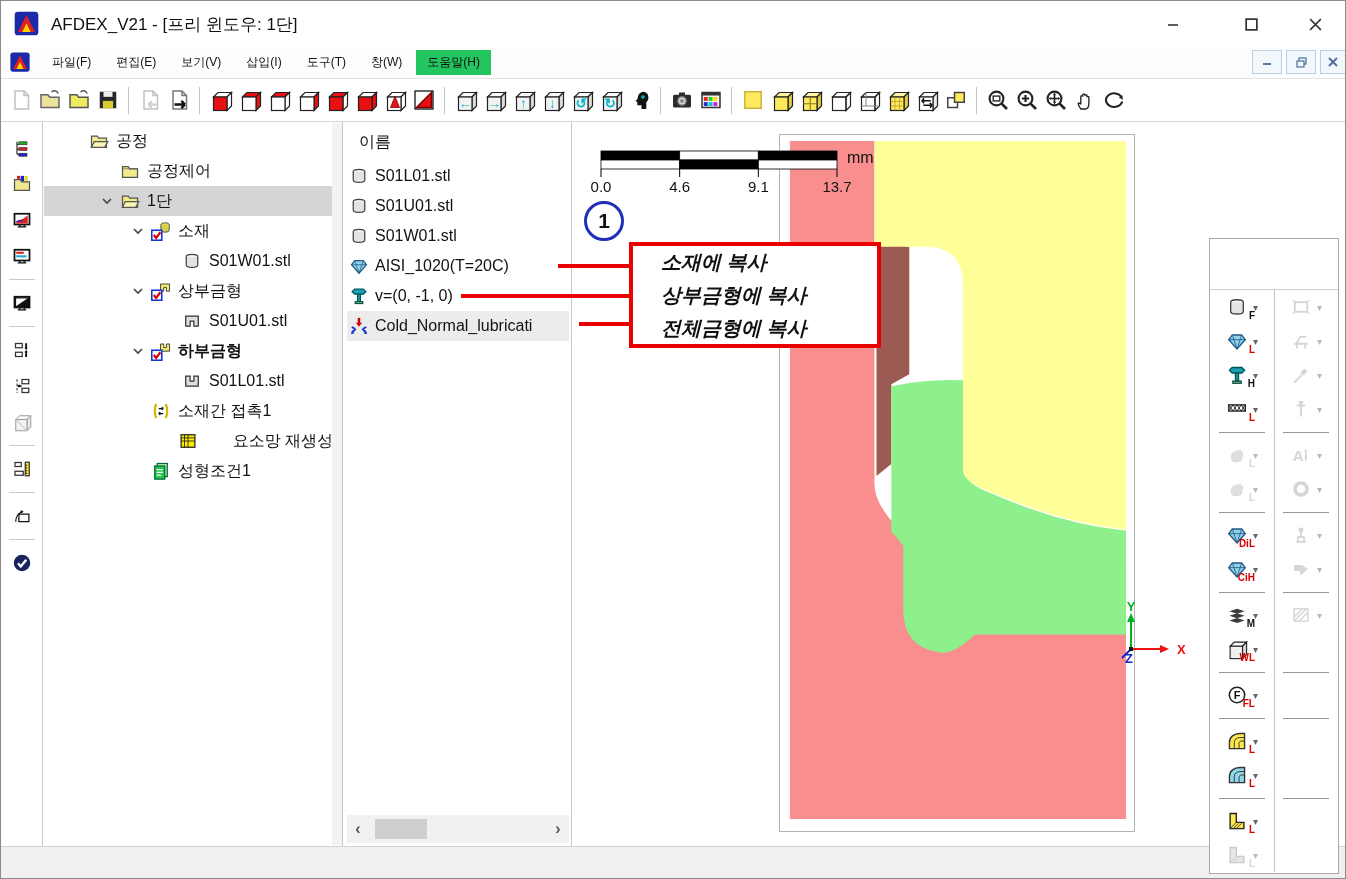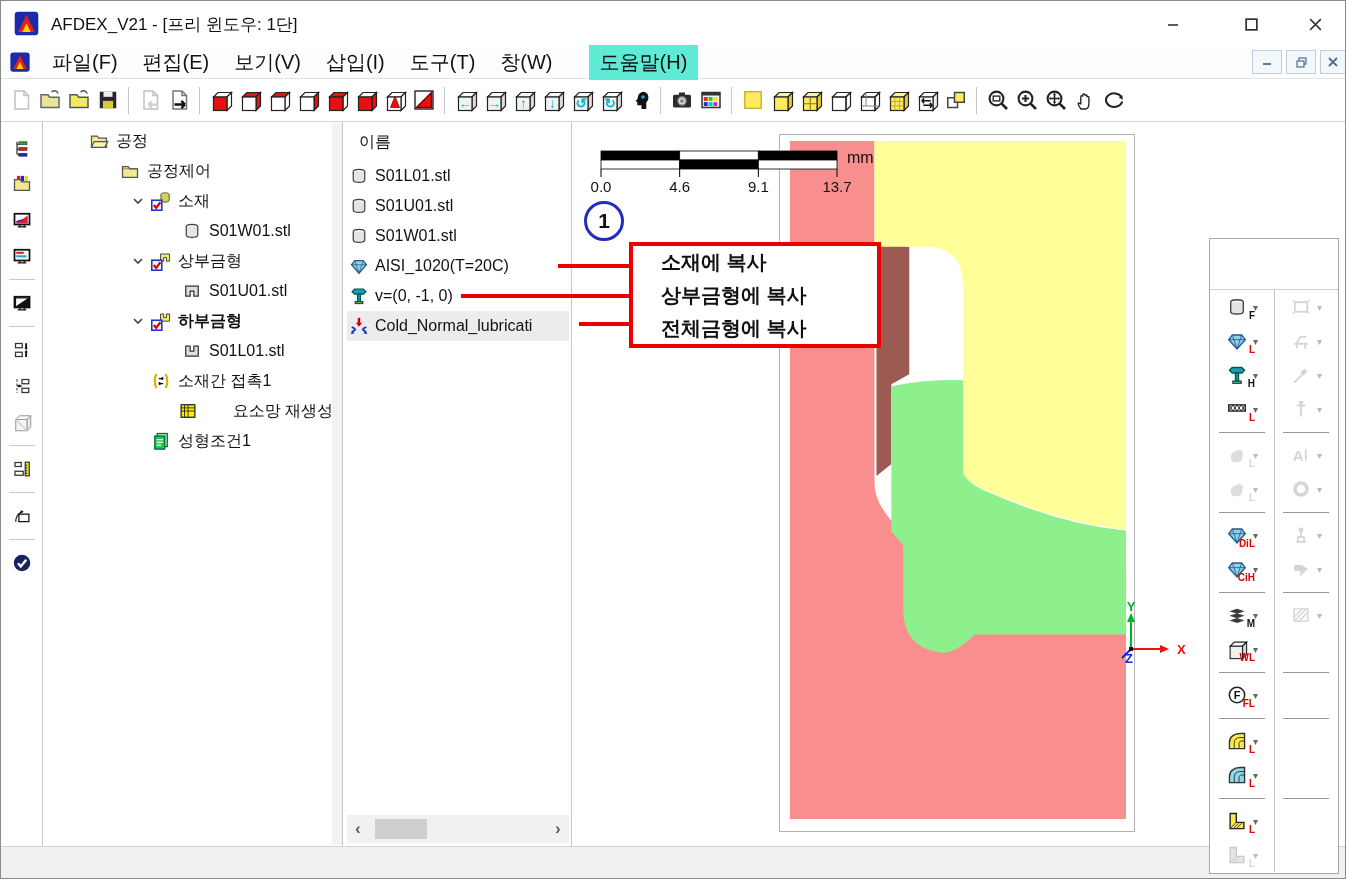--- a/index.html
+++ b/index.html
@@ -7,22 +7,22 @@
   .abs{position:absolute;}
   
   #titlebar{left:0;top:0;width:100%;height:45px;background:#fff;}
   #app-icon{left:12px;top:9px;width:27px;height:27px;}
   #title-text{left:50px;top:12px;font-size:17px;color:#111;white-space:nowrap;}
   .winctl{top:8px;width:44px;height:30px;display:flex;align-items:center;justify-content:center;color:#333;cursor:default;}
   
   #menubar{left:0;top:45px;width:100%;height:33px;background:#fdfdfd;border-bottom:1px solid #e2e2e2;box-sizing:border-box;}
   #menu-app-icon{left:8px;top:50px;width:22px;height:22px;}
   #menu-items{left:40px;top:45px;height:32px;display:flex;align-items:center;}
-  .menu-item{padding:4px 11px;margin-right:3px;font-size:20px;color:#111;white-space:nowrap;}
-  .menu-item.hl{background:#5eead4;margin-left:22px;}
+  .menu-item{padding:4px 11px;margin-right:3px;font-size:12px;color:#111;white-space:nowrap;}
+  .menu-item.hl{background:#22c55e;}
   .mdictl{top:49px;width:30px;height:24px;background:#f2f7fc;border:1px solid #b9cfe4;box-sizing:border-box;display:flex;align-items:center;justify-content:center;color:#4a6e96;font-size:13px;font-weight:bold;}
   
   #toolbar{left:0;top:78px;width:100%;height:43px;border-bottom:1px solid #d6d6d6;box-sizing:border-box;display:flex;align-items:center;padding-left:5px;overflow:hidden;}
   .tb-btn{width:29px;height:29px;display:flex;align-items:center;justify-content:center;flex:0 0 auto;background:transparent;border:none;padding:1px;}
   .tb-btn .icon{width:24px;height:24px;display:block;}
   .tb-sep{width:1px;height:27px;background:#c6c6c6;margin:0 6px;flex:0 0 auto;}
   .icon svg{width:100%;height:100%;display:block;}
   .disabled{filter:grayscale(1);opacity:.45;}
   
   #leftstrip{left:0;top:121px;width:42px;height:724px;border-right:1px solid #c9c9c9;box-sizing:border-box;background:#fff;display:flex;flex-direction:column;align-items:center;padding-top:8px;}
@@ -609,20 +609,34 @@
       <div class="tree-row" style="padding-left: 50px;">
         <span class="chev"></span>
         <span class="icon tree-icon">
           <svg viewBox="0 0 16 16">
             <path d="M2 4.5h4.6l1.2 1.7H14V13H2z" fill="#f1ea8e" stroke="#555"></path>
             <path d="M2 6.2h12" stroke="#555" stroke-width=".5"></path>
           </svg>
         </span>
         <span>공정제어</span>
       </div>
+      <div class="tree-row selected" style="padding-left: 50px;">
+        <span class="chev">
+          <svg width="12" height="12" viewBox="0 0 12 12">
+            <path d="M2 4l4 4 4-4" fill="none" stroke="#444" stroke-width="1.6"></path>
+          </svg>
+        </span>
+        <span class="icon tree-icon">
+          <svg viewBox="0 0 16 16">
+            <path d="M2 13V4h4.6l1.2 1.6H14V13z" fill="#f1ea8e" stroke="#555"></path>
+            <path d="M2 13l2.2-4.6H15L12.6 13z" fill="#faf5b0" stroke="#555"></path>
+          </svg>
+        </span>
+        <span>1단</span>
+      </div>
       <div class="tree-row" style="padding-left: 81px;">
         <span class="chev">
           <svg width="12" height="12" viewBox="0 0 12 12">
             <path d="M2 4l4 4 4-4" fill="none" stroke="#444" stroke-width="1.6"></path>
           </svg>
         </span>
         <span class="icon tree-icon">
           <svg viewBox="0 0 16 16">
             <g transform="translate(5.5,-0.5) scale(.72)">
               <ellipse cx="8" cy="4.6" rx="4.6" ry="1.9" fill="#ece75a" stroke="#444"></ellipse>
@@ -835,21 +849,21 @@
         <path d="M72 48l-9-4v8z" fill="#ee1111"></path>
         <text x="80" y="53" font-size="13" font-weight="bold" fill="#ee1111">X</text>
         <path d="M34 48l-9 9" stroke="#1526cc" stroke-width="2"></path>
         <text x="28" y="62" font-size="13" font-weight="bold" fill="#1526cc">Z</text>
         <rect x="32" y="46" width="4" height="4" fill="#111"></rect>
       </svg></div>
   <div class="abs" id="step-circle" style="border-color: rgb(31, 47, 187);">1</div>
   <div class="abs ann-line" style="left: 557px; top: 263px; width: 71px; background: rgb(234, 0, 0);"></div>
   <div class="abs ann-line" style="left: 460px; top: 293px; width: 168px; background: rgb(234, 0, 0);"></div>
   <div class="abs ann-line" style="left: 578px; top: 321px; width: 50px; background: rgb(234, 0, 0);"></div>
-  <div class="abs" id="ann-box" style="border-color: rgb(234, 0, 0);">
+  <div class="abs" id="ann-box" style="border-color: rgb(234, 0, 0); font-style: italic;">
       <div class="ann-label">소재에 복사</div>
       <div class="ann-label">상부금형에 복사</div>
       <div class="ann-label">전체금형에 복사</div>
     </div>
 
   <div class="abs" id="palette">
     <div id="pal-header"></div>
     <div id="pal-grid">
         <div id="pal-divider"></div>
         <div class="pal-row">

